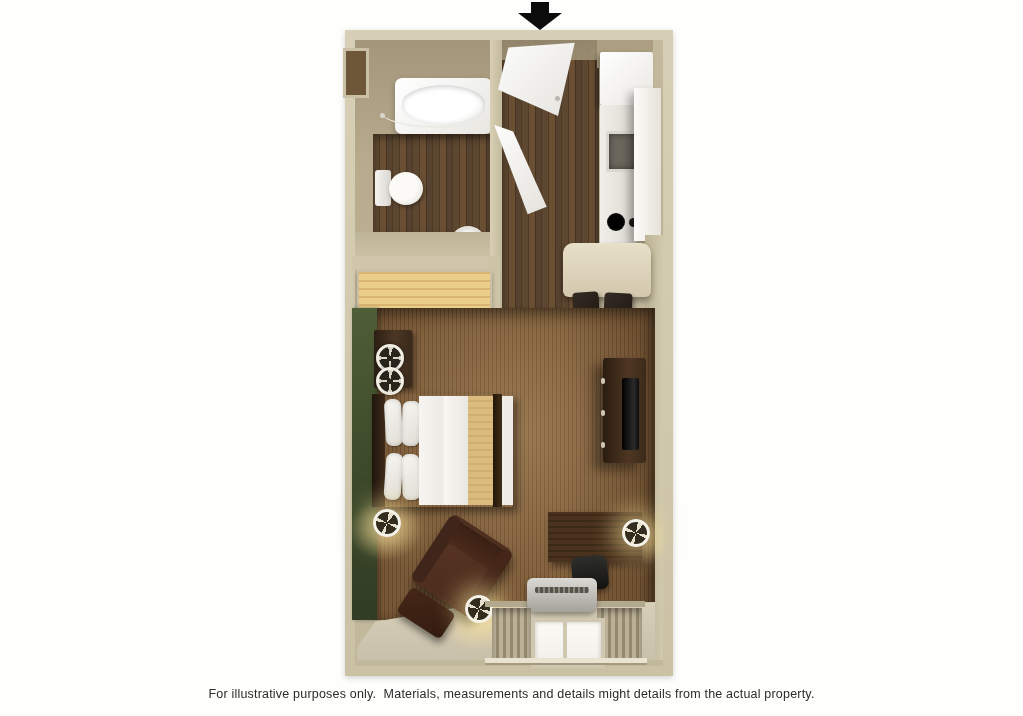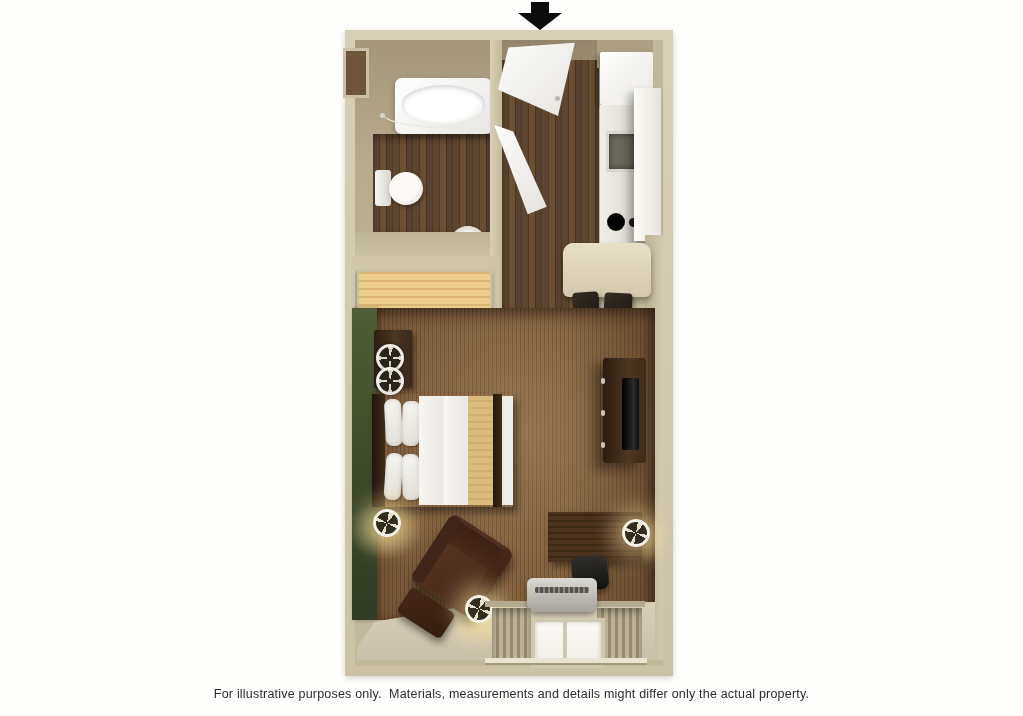--- a/index.html
+++ b/index.html
@@ -241,14 +241,14 @@
         <div id="acvent"></div>
       </div>
     <div id="curtain-l" class="abs curtain"></div>
     <div id="curtain-r" class="abs curtain"></div>
     <div id="window" class="abs">
         <div class="mullion"></div>
       </div>
     <div id="window-sill" class="abs"></div>
   </div>
 
-  <div id="caption">For illustrative purposes only.  Materials, measurements and details might differ only the actual property.</div>
+  <div id="caption">For illustrative purposes only.  Materials, measurements and details might details from the actual property.</div>
 </div>
 
 </body></html>

